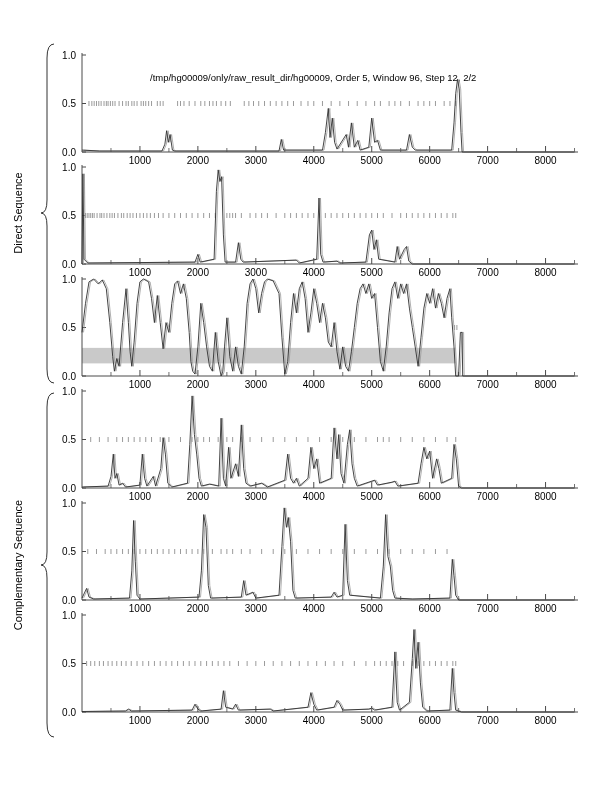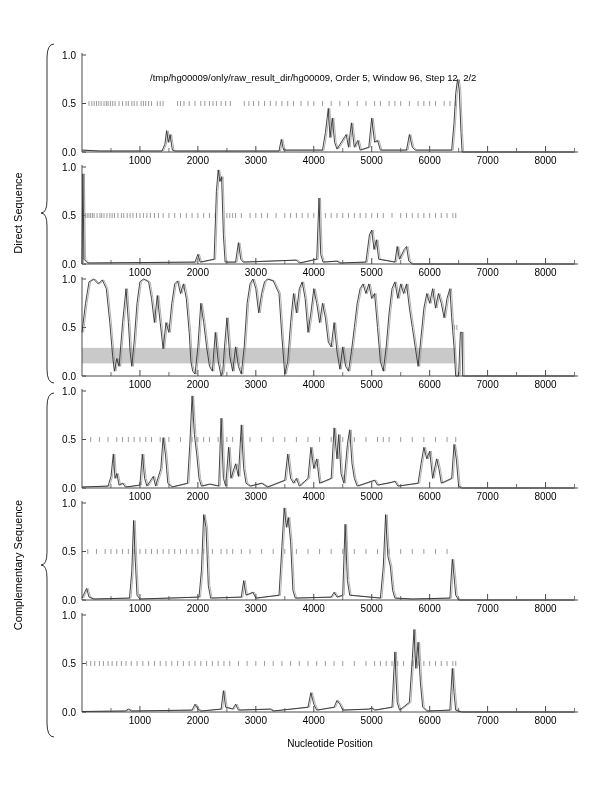--- a/index.html
+++ b/index.html
@@ -550,15 +550,14 @@
         <line x1="435.4579439252336" y1="50" x2="435.4579439252336" y2="55" stroke="#9b9b9b" stroke-width="1"></line>
         <line x1="441.25233644859816" y1="50" x2="441.25233644859816" y2="55" stroke="#9b9b9b" stroke-width="1"></line>
         <line x1="447.04672897196264" y1="50" x2="447.04672897196264" y2="55" stroke="#9b9b9b" stroke-width="1"></line>
         <line x1="452.8411214953271" y1="50" x2="452.8411214953271" y2="55" stroke="#9b9b9b" stroke-width="1"></line>
         <line x1="455.7383177570093" y1="50" x2="455.7383177570093" y2="55" stroke="#9b9b9b" stroke-width="1"></line>
         <polyline points="83.5,100.5 127.0,100.0 129.9,98.1 132.8,100.0 193.6,99.1 196.5,93.2 199.4,98.1 202.3,100.0 222.6,98.1 224.9,79.7 227.2,96.2 234.2,98.1 237.1,93.2 239.9,99.1 271.8,98.1 274.7,100.0 309.5,96.2 312.4,81.6 315.3,93.2 318.2,99.1 335.6,96.2 338.5,89.4 341.4,93.2 344.2,99.1 370.3,98.1 373.2,97.1 376.1,99.1 393.5,96.2 396.4,40.9 398.7,91.3 401.0,99.1 410.9,91.3 413.8,47.6 415.5,18.5 417.3,57.4 419.6,31.2 421.9,71.9 424.2,96.2 428.3,100.0 451.4,99.1 453.8,57.4 455.5,81.6 457.2,99.1 463.0,101.0 576.0,101.0" fill="none" stroke="#9b9b9b" stroke-width="0.8"></polyline>
         <polyline points="82.0,100.5 125.5,100.0 128.4,98.1 131.3,100.0 192.1,99.1 195.0,93.2 197.9,98.1 200.8,100.0 221.1,98.1 223.4,79.7 225.7,96.2 232.7,98.1 235.6,93.2 238.4,99.1 270.3,98.1 273.2,100.0 308.0,96.2 310.9,81.6 313.8,93.2 316.7,99.1 334.1,96.2 337.0,89.4 339.9,93.2 342.7,99.1 368.8,98.1 371.7,97.1 374.6,99.1 392.0,96.2 394.9,40.9 397.2,91.3 399.5,99.1 409.4,91.3 412.3,47.6 414.0,18.5 415.8,57.4 418.1,31.2 420.4,71.9 422.7,96.2 426.8,100.0 449.9,99.1 452.3,57.4 454.0,81.6 455.7,99.1 461.5,101.0 574.5,101.0" fill="none" stroke="#2f2f2f" stroke-width="0.9"></polyline>
       </svg>
   </div>
 
-  <div id="xaxis-label">Nucleotide Position</div>
 
 </div>
 
 </body></html>

